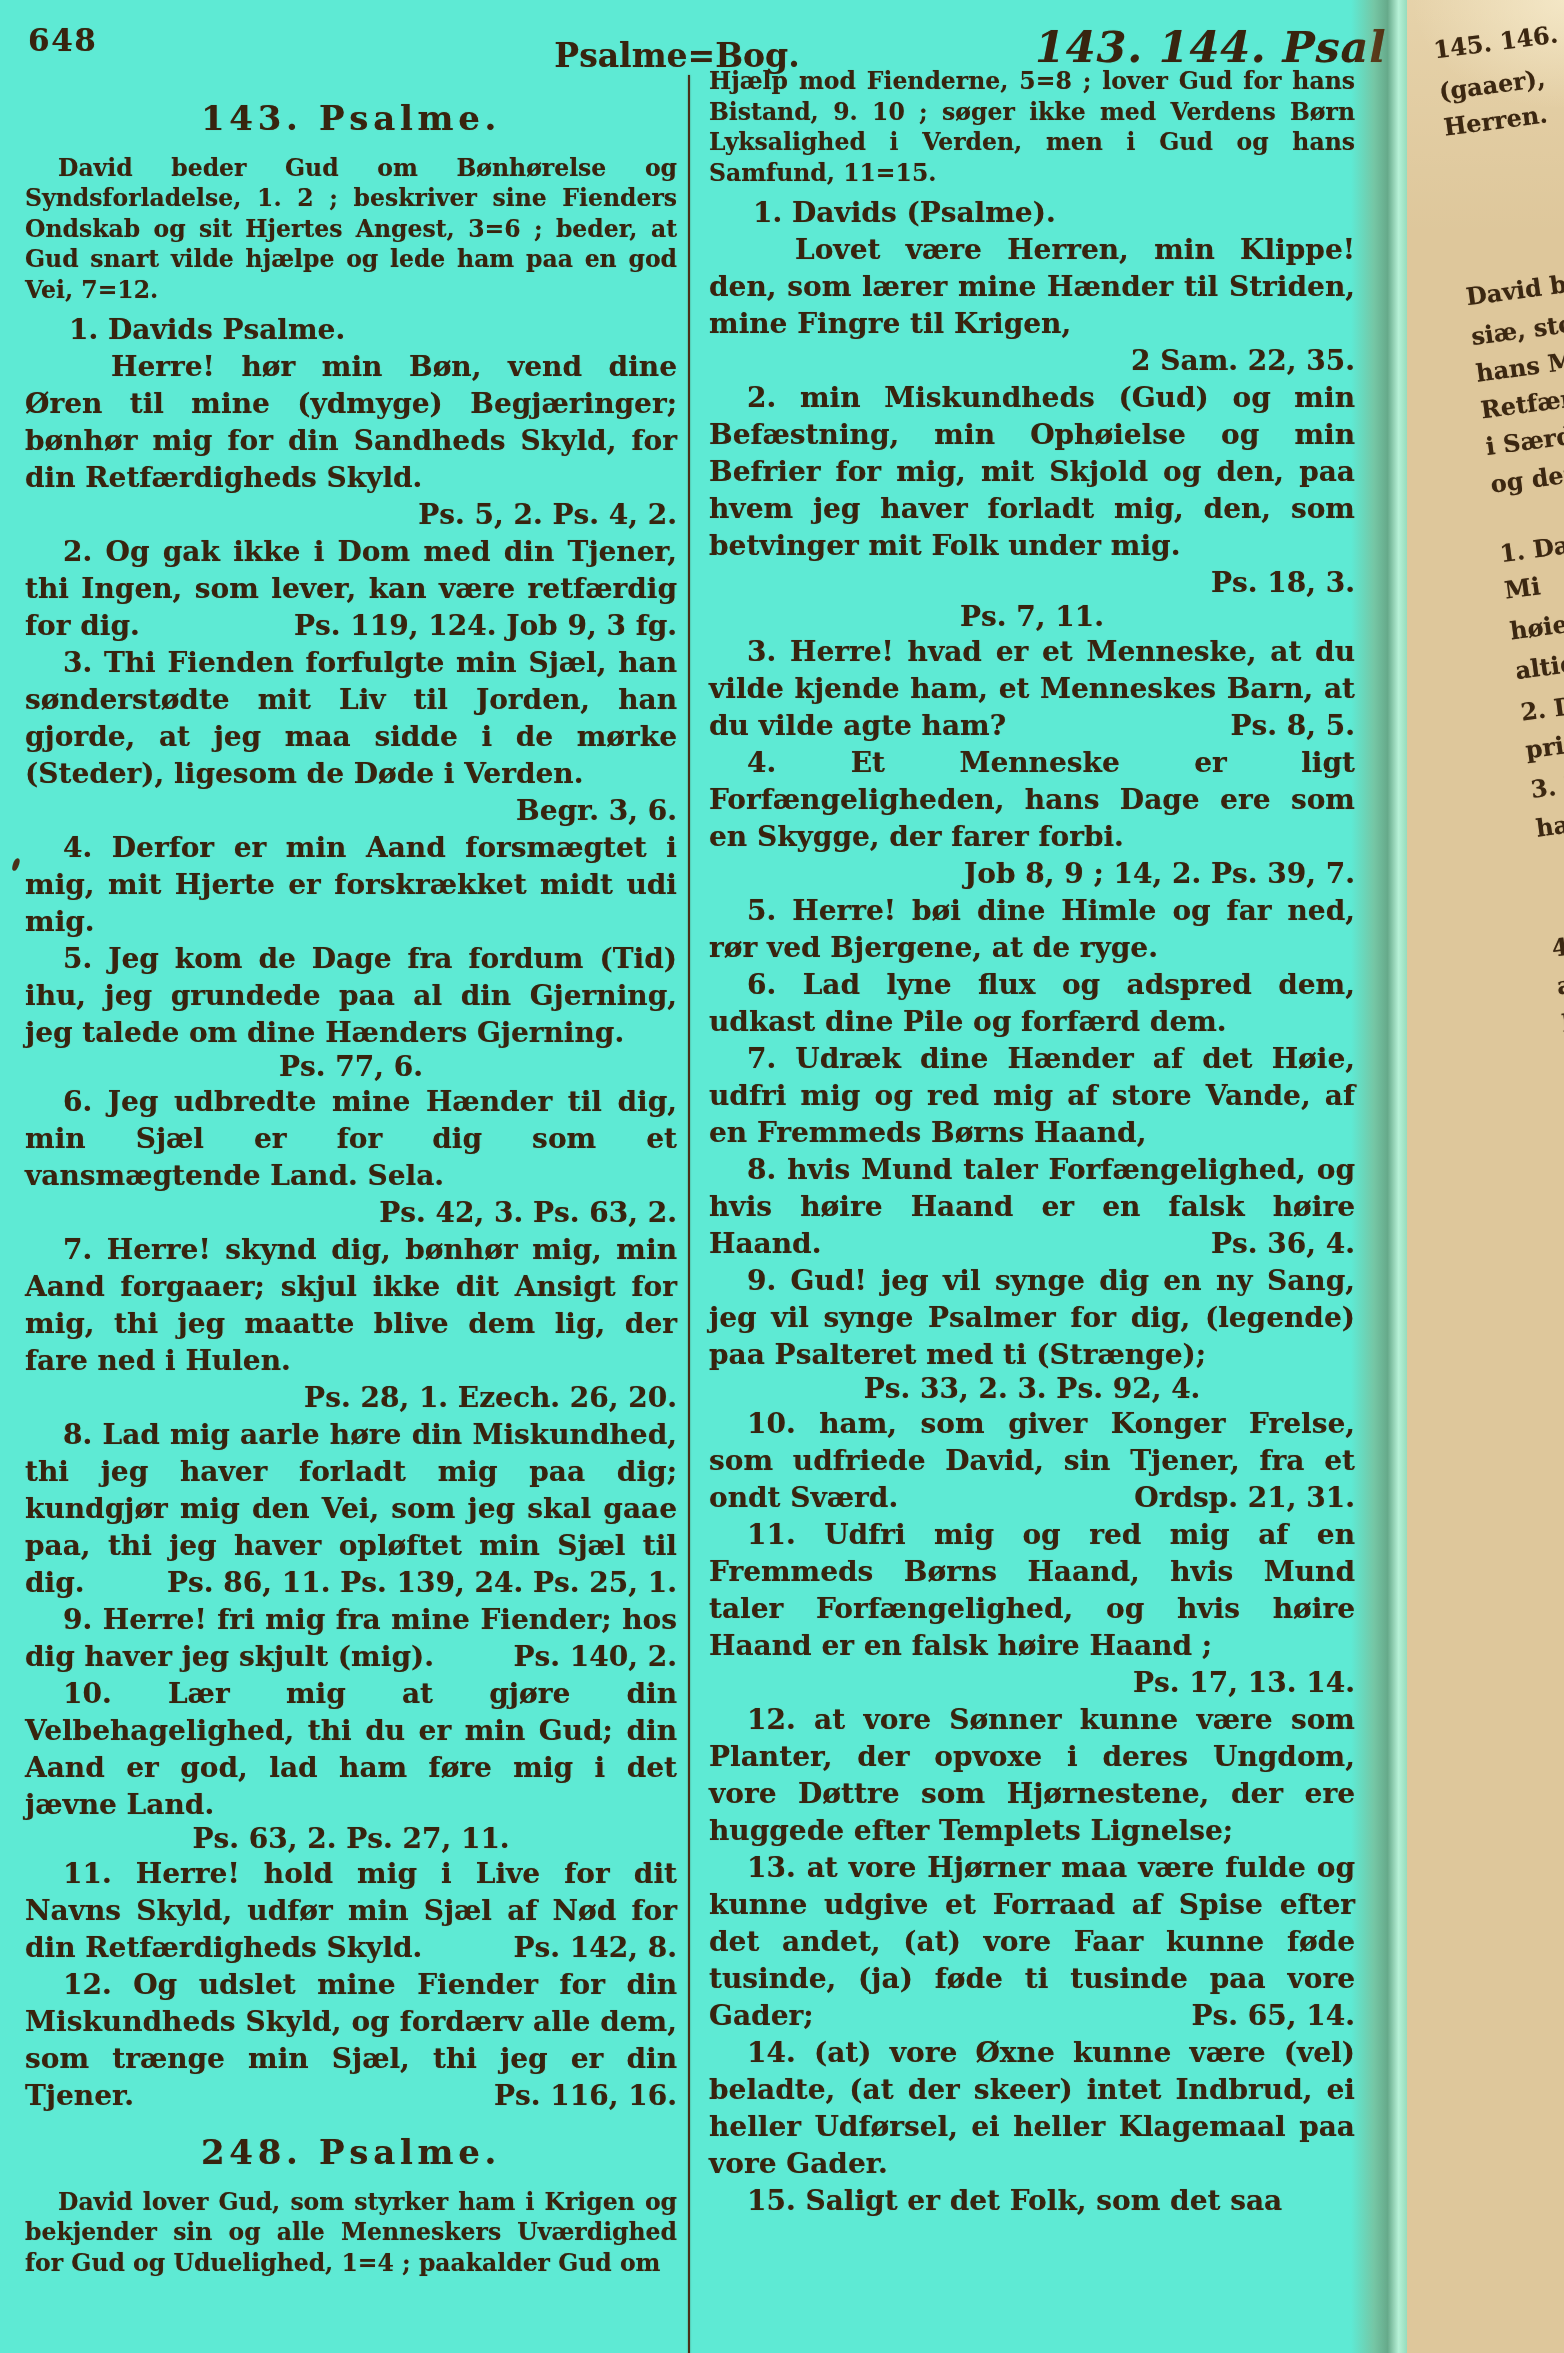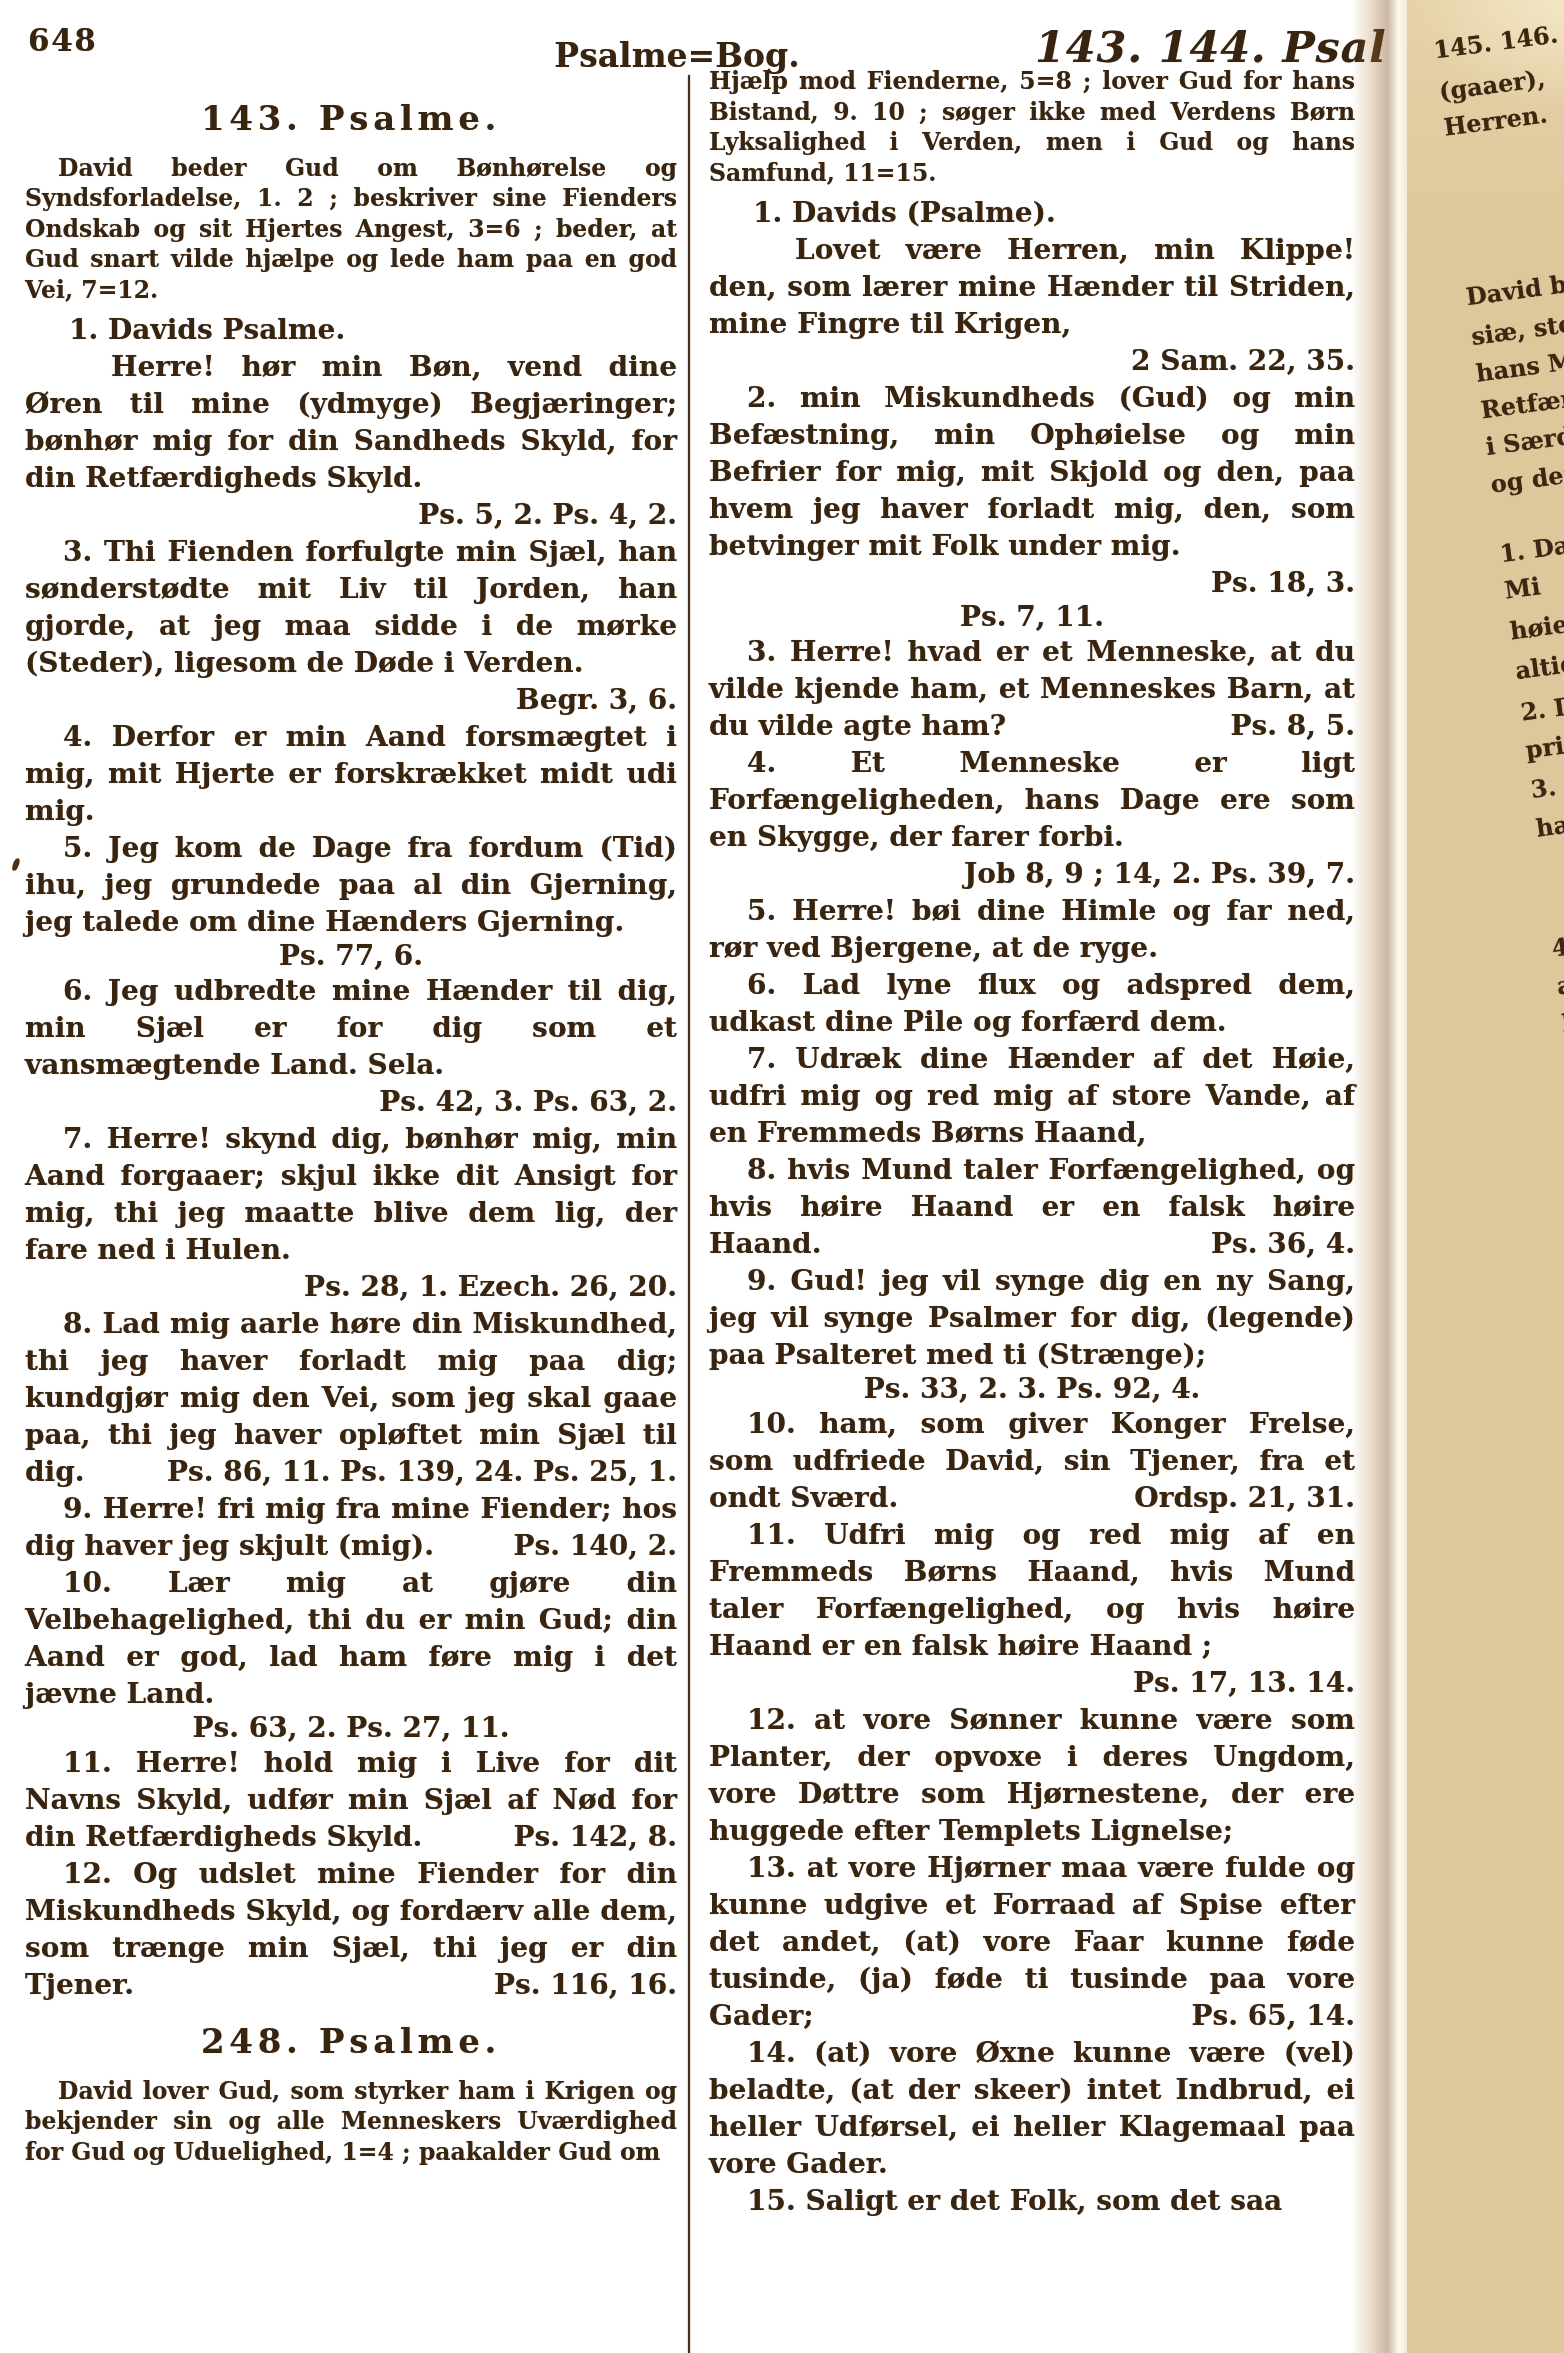--- a/index.html
+++ b/index.html
@@ -1,19 +1,19 @@
 <!DOCTYPE html>
 <html style="font-size:12.5px"><head>
 <meta charset="utf-8">
 <style>
   html,body{margin:0;padding:0;background:#6b4a26;}
   #scan{
     position:relative;width:1565px;height:2354px;overflow:hidden;
     font-family:"DejaVu Serif", serif;color:#38240f;
-    background-color:#ffffff;
+    background-color:#5eead4;
     background-image:
       radial-gradient(1095px 704px at 407px 250px, rgba(255,248,224,0.38), transparent 70%),
       radial-gradient(485px 219px at 56% 0px, rgba(250,240,214,0.55), transparent 75%),
       radial-gradient(407px 250px at 0px 2354px, rgba(166,108,40,0.50), transparent 72%),
       linear-gradient(90deg, #8f5c22 0px, #bd8c4d 7px, #d9b masonry 0, #dcbc89 17px, rgba(233,220,189,0) 38px),
       linear-gradient(180deg, #e4d4b0 0%, #ecdfc0 12%, #eee3c8 55%, #e9dcba 90%, #e2d1ab 100%);
   }
   [data-interactable]{cursor:default;}
   .hdr{position:absolute;top:22px;font-weight:bold;}
   #pageno{left:28px;font-size:31px;letter-spacing:1.6px;}
@@ -62,20 +62,21 @@
 
   <div id="divider" data-interactable="false"></div>
   <div id="speck" data-interactable="false"></div>
 
   <div id="colL" class="col" data-interactable="false">
     <div class="h-psalm" data-interactable="false">143. Psalme.</div>
     <p class="intro" data-interactable="false">David beder Gud om Bønhørelse og Syndsforladelse, 1. 2 ; beskriver sine Fienders Ondskab og sit Hjertes Angest, 3=6 ; beder, at Gud snart vilde hjælpe og lede ham paa en god Vei, 7=12.</p>
     <div data-interactable="false">
         <p class="vlead" data-interactable="false">1. Davids Psalme.</p>
         <p class="verse v1text" data-interactable="false"><span data-interactable="false">Herre! hør min Bøn, vend dine Øren til mine (ydmyge) Begjæringer; bønhør mig for din Sandheds Skyld, for din Retfærdigheds Skyld.</span><span class="ref" data-interactable="false">Ps. 5, 2. Ps. 4, 2.</span></p>
+        <p class="verse" data-interactable="false"><span data-interactable="false">2. Og gak ikke i Dom med din Tjener, thi Ingen, som lever, kan være retfærdig for dig.</span><span class="ref" data-interactable="false">Ps. 119, 124. Job 9, 3 fg.</span></p>
         <p class="verse" data-interactable="false"><span data-interactable="false">3. Thi Fienden forfulgte min Sjæl, han sønderstødte mit Liv til Jorden, han gjorde, at jeg maa sidde i de mørke (Steder), ligesom de Døde i Verden.</span><span class="ref" data-interactable="false">Begr. 3, 6.</span></p>
         <p class="verse" data-interactable="false"><span data-interactable="false">4. Derfor er min Aand forsmægtet i mig, mit Hjerte er forskrækket midt udi mig.</span></p>
         <p class="verse" data-interactable="false"><span data-interactable="false">5. Jeg kom de Dage fra fordum (Tid) ihu, jeg grundede paa al din Gjerning, jeg talede om dine Hænders Gjerning.</span></p>
         <p class="refline" data-interactable="false">Ps. 77, 6.</p>
         <p class="verse" data-interactable="false"><span data-interactable="false">6. Jeg udbredte mine Hænder til dig, min Sjæl er for dig som et vansmægtende Land.  Sela.</span><span class="ref" data-interactable="false">Ps. 42, 3. Ps. 63, 2.</span></p>
         <p class="verse" data-interactable="false"><span data-interactable="false">7. Herre! skynd dig, bønhør mig, min Aand forgaaer; skjul ikke dit Ansigt for mig, thi jeg maatte blive dem lig, der fare ned i Hulen.</span><span class="ref" data-interactable="false">Ps. 28, 1. Ezech. 26, 20.</span></p>
         <p class="verse" data-interactable="false"><span data-interactable="false">8. Lad mig aarle høre din Miskundhed, thi jeg haver forladt mig paa dig; kundgjør mig den Vei, som jeg skal gaae paa, thi jeg haver opløftet min Sjæl til dig.</span><span class="ref" data-interactable="false">Ps. 86, 11. Ps. 139, 24. Ps. 25, 1.</span></p>
         <p class="verse" data-interactable="false"><span data-interactable="false">9. Herre! fri mig fra mine Fiender; hos dig haver jeg skjult (mig).</span><span class="ref" data-interactable="false">Ps. 140, 2.</span></p>
         <p class="verse" data-interactable="false"><span data-interactable="false">10. Lær mig at gjøre din Velbehagelighed, thi du er min Gud; din Aand er god, lad ham føre mig i det jævne Land.</span></p>
         <p class="refline" data-interactable="false">Ps. 63, 2.  Ps. 27, 11.</p>

